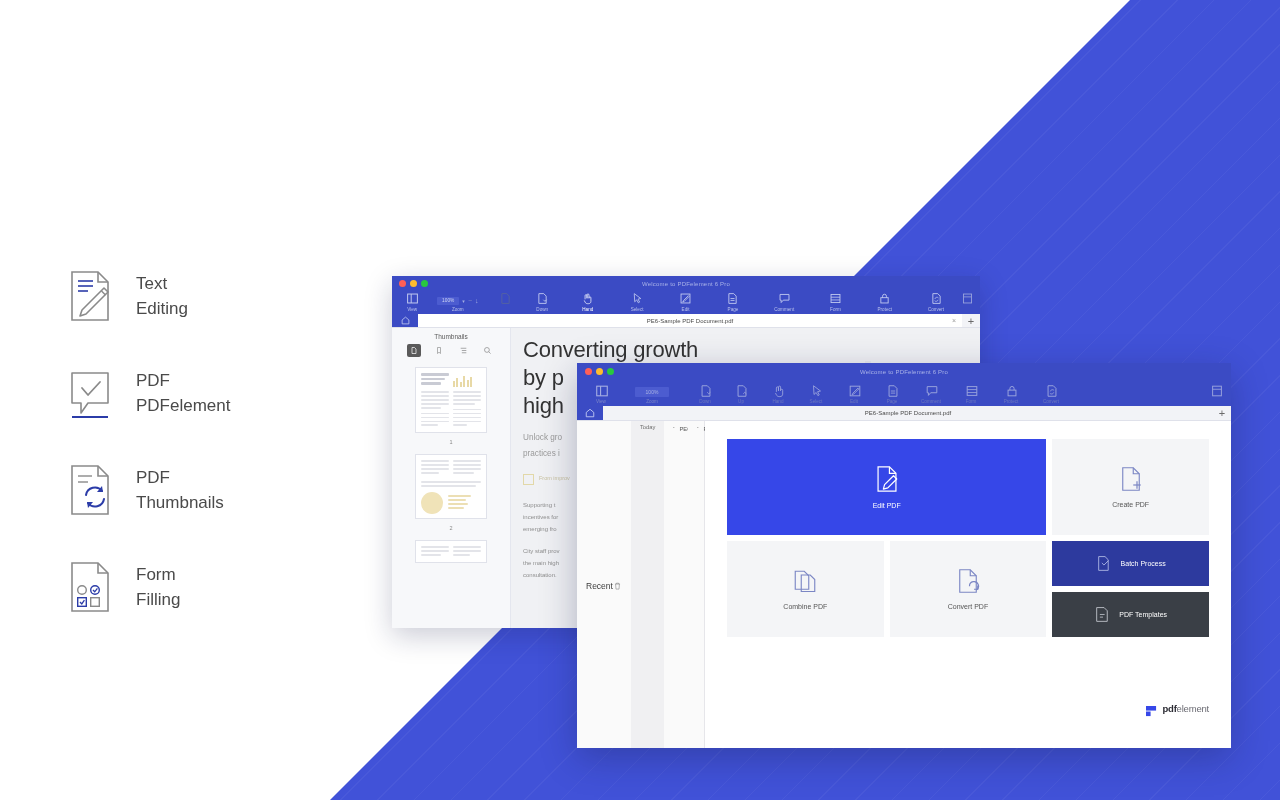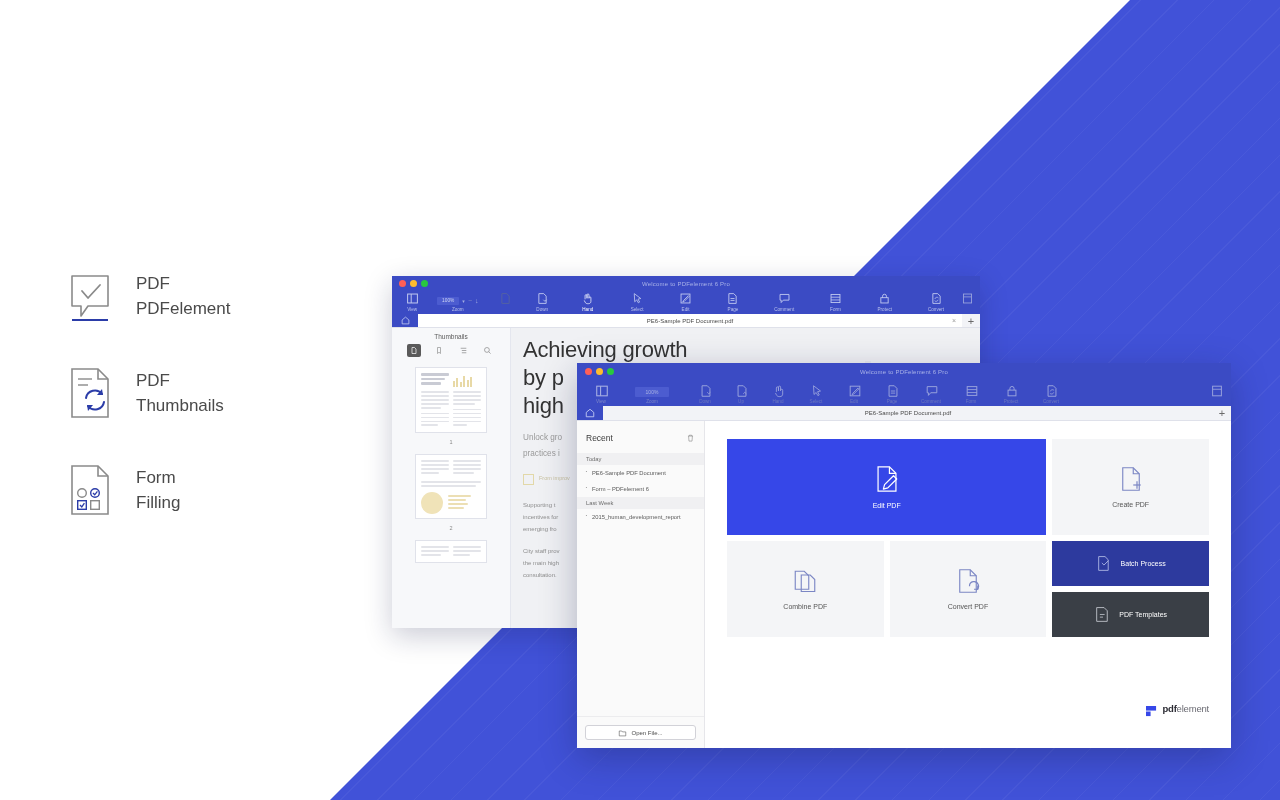--- a/index.html
+++ b/index.html
@@ -141,21 +141,21 @@
   #win-front { left: 577px; top: 363px; width: 654px; height: 385px;
                box-shadow: 0 10px 34px rgba(20,25,70,0.30); }
   #win-front .titlebar { height: 17px; padding: 0 8px; }
   #win-front .toolbar { height: 26px; padding: 0 8px 2px 8px; }
   #win-front .tabbar { height: 15px; }
 
   .front-body { display: flex; height: calc(385px - 17px - 26px - 15px); background: #fff; }
 
   .recent {
     width: 128px; background: #fafafa; border-right: 1px solid #e6e6ea;
-    display: flex; flex-direction: column;
+    display: flex; flex-direction: row;
   }
   .recent-head {
     display: flex; align-items: center; justify-content: space-between;
     padding: 8px 9px 6px;
   }
   .recent-title { font-size: 8.5px; color: #3c3c3c; }
   .recent-group {
     font-size: 5.8px; color: #6d6d6d; background: #f0f0f2;
     padding: 3px 9px;
   }
@@ -205,20 +205,37 @@
 </head>
 <body>
 
 <div id="bg-diagonal"></div>
 
 <div id="hero">
 </div>
 
 <div id="features">
 
+  <div class="feature">
+    <div class="feature-icon">
+      <svg width="52" height="56" viewBox="0 0 52 56">
+        <path d="M8 4 H34 L44 14 V52 H8 Z" fill="none" stroke="#8a8a8a" stroke-width="1.6"></path>
+        <path d="M34 4 V14 H44" fill="none" stroke="#8a8a8a" stroke-width="1.6"></path>
+        <line x1="14" y1="13" x2="29" y2="13" stroke="#2b3ca8" stroke-width="1.6"></line>
+        <line x1="14" y1="18" x2="29" y2="18" stroke="#2b3ca8" stroke-width="1.6"></line>
+        <line x1="14" y1="23" x2="24" y2="23" stroke="#2b3ca8" stroke-width="1.6"></line>
+        <path d="M40 20 L44 24 L22 46 L16 48 L18 42 Z" fill="none" stroke="#8a8a8a" stroke-width="1.6" stroke-linejoin="round"></path>
+        <line x1="37.5" y1="23" x2="41.5" y2="27" stroke="#8a8a8a" stroke-width="1.4"></line>
+      </svg>
+    </div>
+    <div class="feature-label">
+      <span>Text</span>
+      <span>Editing</span>
+    </div>
+  </div>
 
   <div class="feature">
     <div class="feature-icon">
       <svg width="52" height="56" viewBox="0 0 52 56">
         <path d="M8 8 H44 V38 H24 L17 48 L17 38 H8 Z" fill="none" stroke="#8a8a8a" stroke-width="1.6" stroke-linejoin="round"></path>
         <polyline points="18,23 24,30 36,17" fill="none" stroke="#8a8a8a" stroke-width="1.8" stroke-linecap="round" stroke-linejoin="round"></polyline>
         <line x1="8" y1="52" x2="44" y2="52" stroke="#2b3ca8" stroke-width="2"></line>
       </svg>
     </div>
     <div class="feature-label">
@@ -525,21 +542,21 @@
                 <div class="tp-line"></div>
                 <div class="tp-line" style="width:60%"></div>
               </div>
           </div>
         </div>
       </div>
     </div>
 
     <div class="docpane">
       <div class="doc-h1">
-        <div>Achieving growth</div>
+        <div>Converting growth</div>
         <div>by p</div>
         <div>high</div>
       </div>
       <div class="doc-p">
         <div>Unlock gro</div>
         <div>practices i</div>
       </div>
       <div class="doc-note">
         <div class="doc-note-ico"></div>
         <div class="doc-note-txt">From improv</div>

